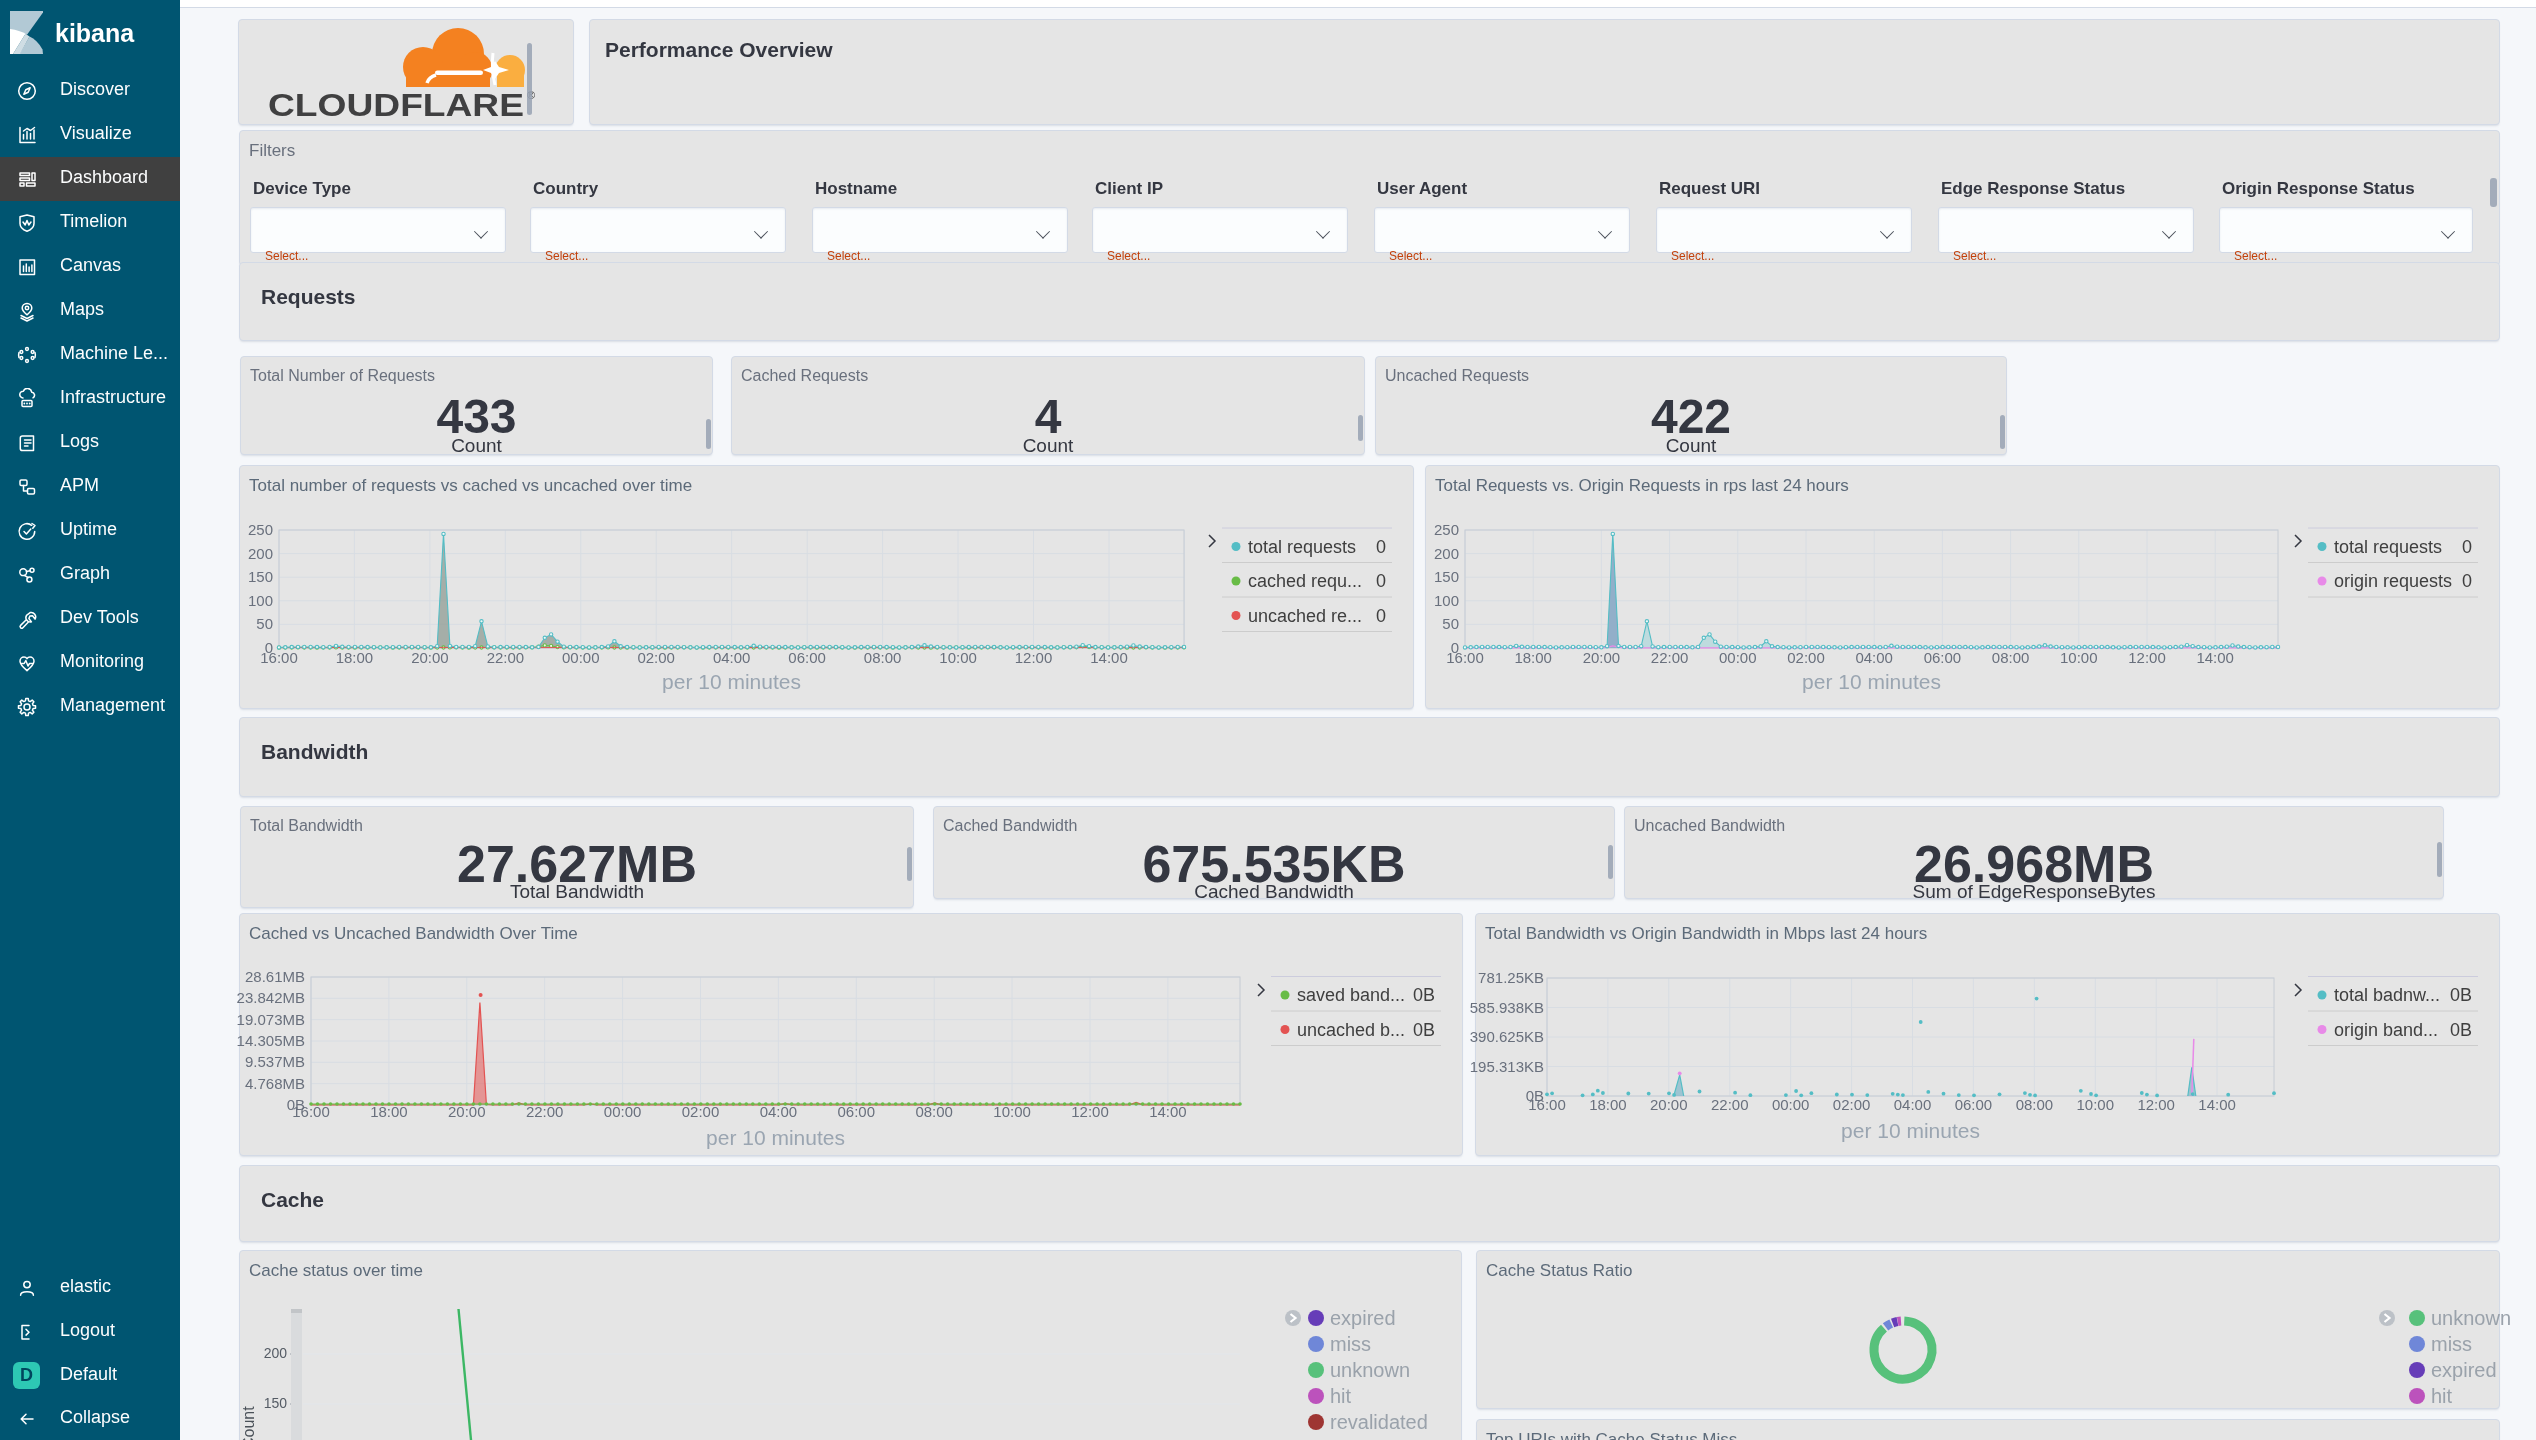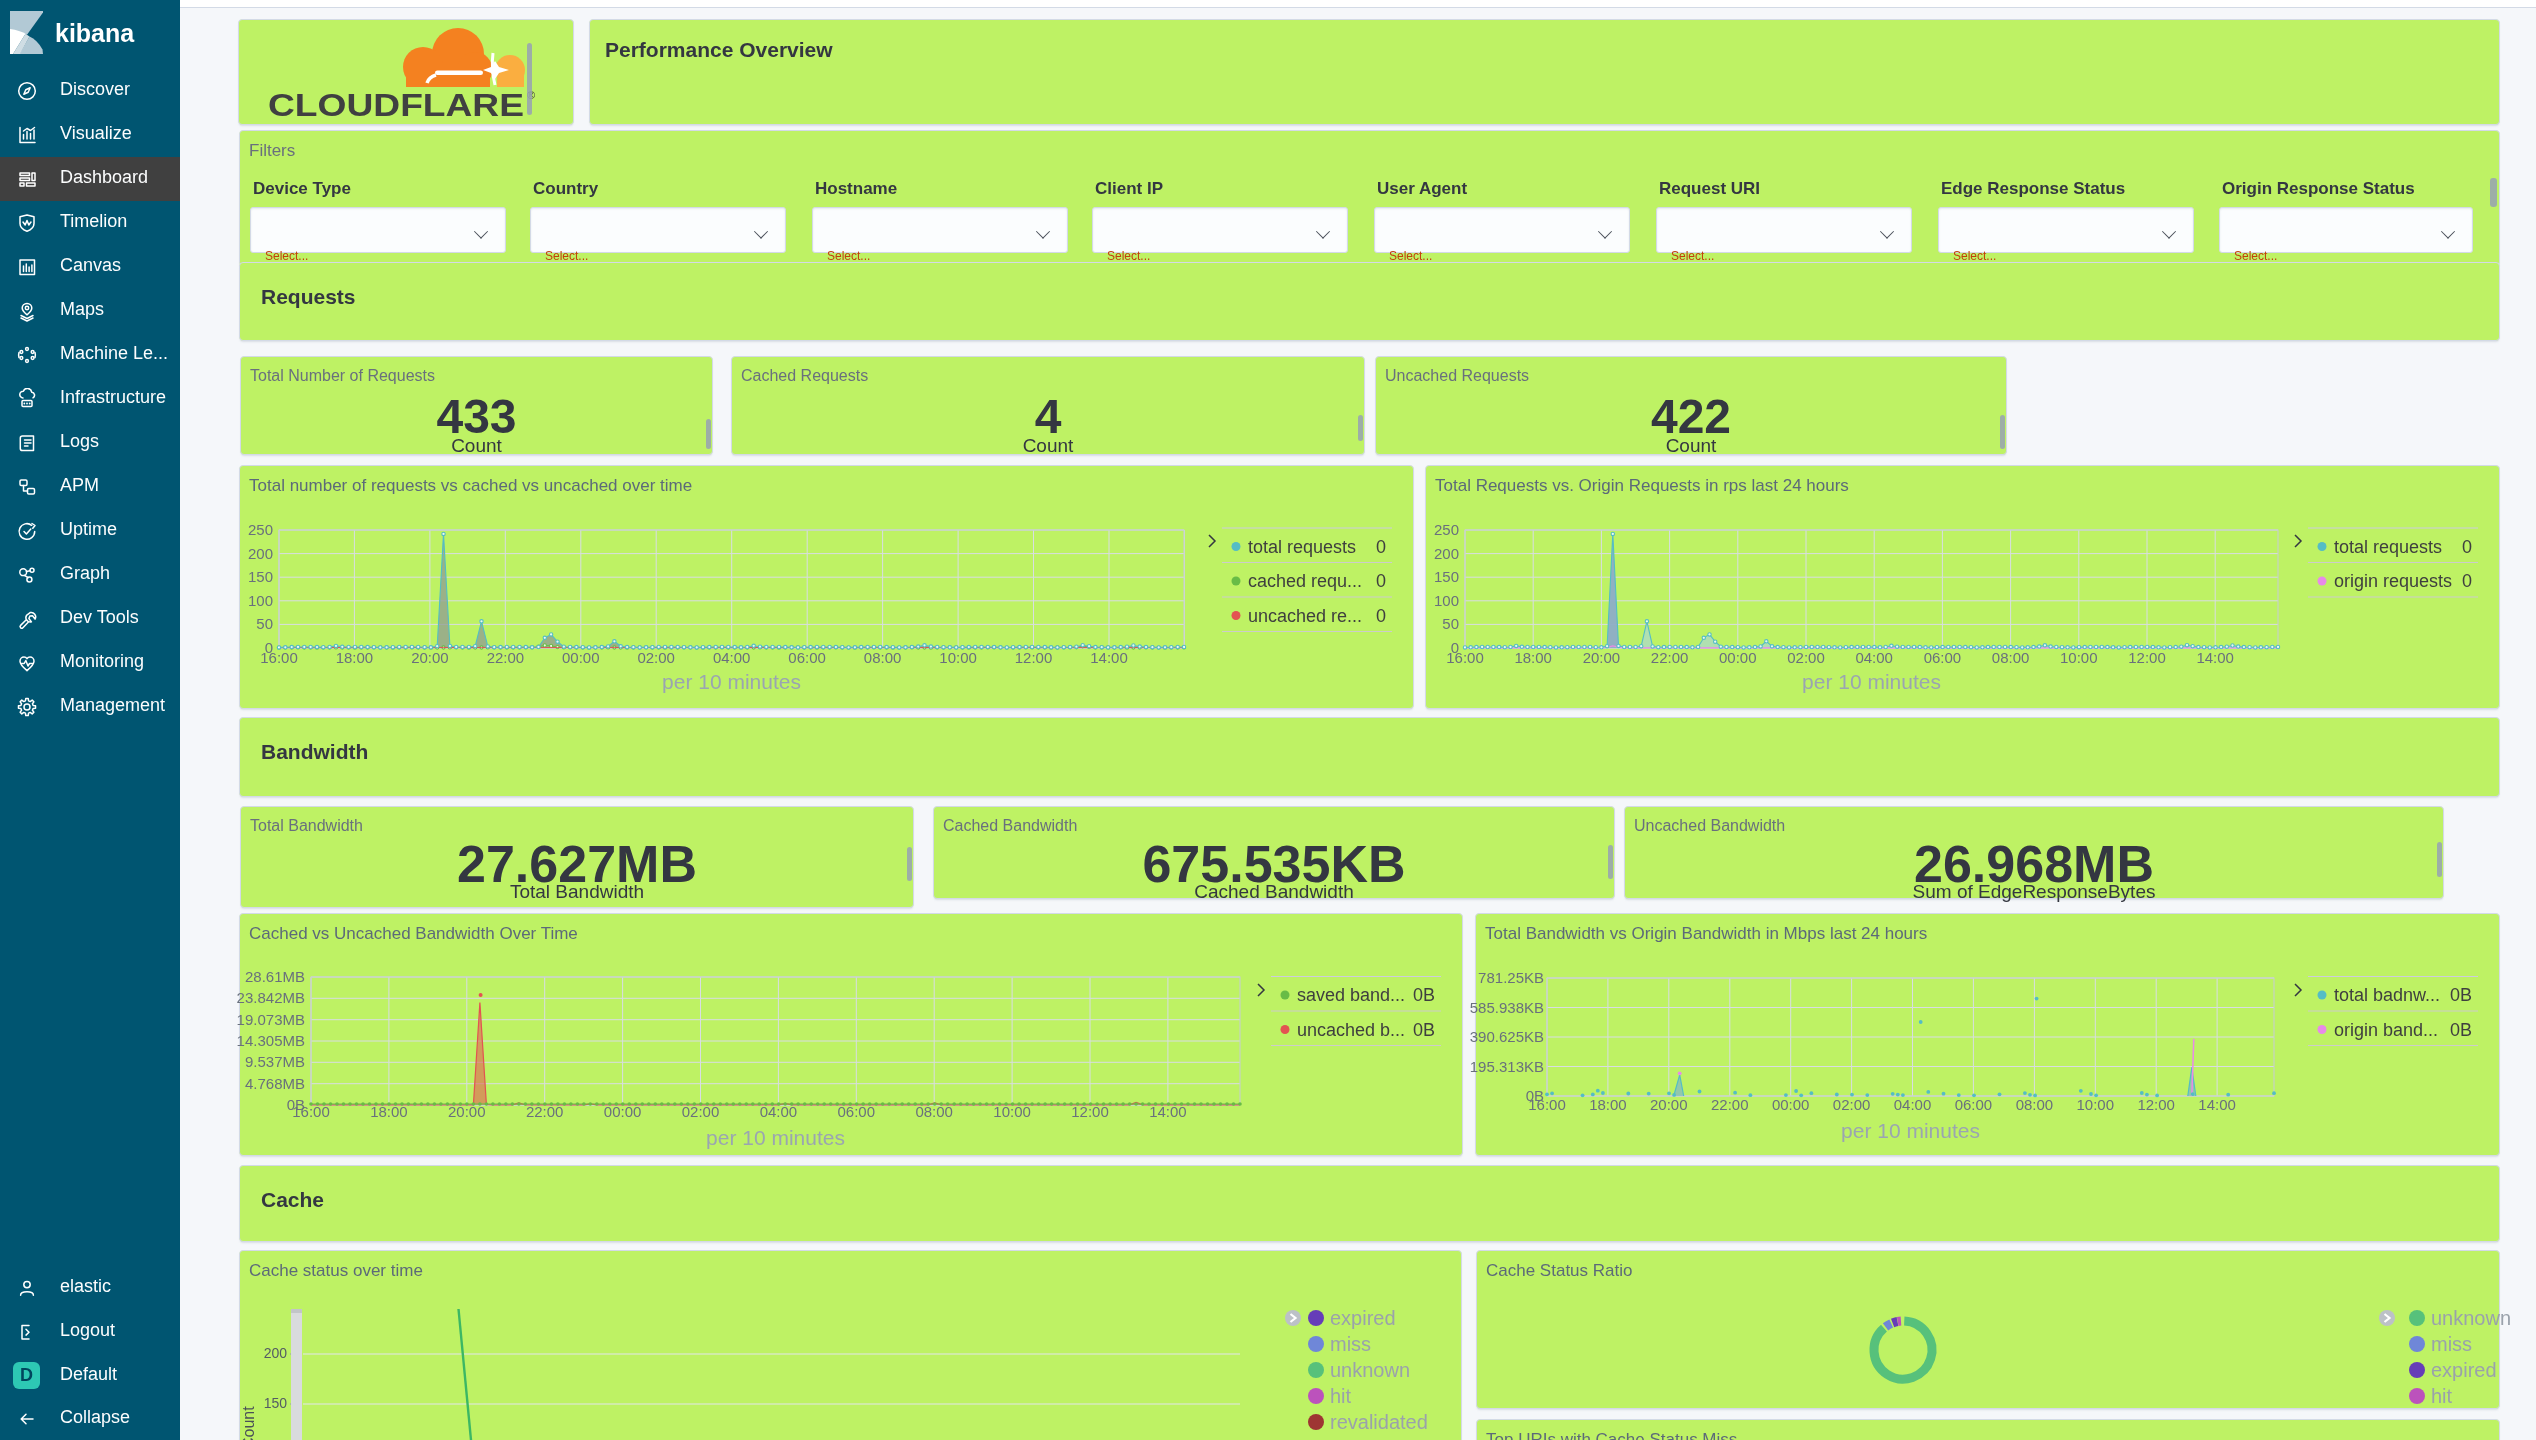--- a/index.html
+++ b/index.html
@@ -4,21 +4,21 @@
 html,body { width:2536px; height:1440px; overflow:hidden; font-family:"Liberation Sans",sans-serif; }
 #root { position:relative; width:2536px; height:1440px; background:#f5f7fa; }
 #sidebar { position:absolute; left:0; top:0; width:180px; height:1440px; background:#005571; z-index:5; }
 .nitem { position:absolute; left:0; width:180px; height:44px; }
 .nitem.sel { background:#404040; }
 .nicon { position:absolute; left:16px; top:11px; }
 .nlabel { position:absolute; left:60px; top:10px; font-size:18px; color:#fcfdfe; white-space:nowrap; }
 .klogo-text { position:absolute; left:55px; top:19px; font-size:25px; font-weight:600; color:#fff; }
 .dbadge { position:absolute; left:13px; top:8px; width:27px; height:27px; background:#2dc8b4; border-radius:6px; color:#00465e; font-weight:bold; font-size:18px; text-align:center; line-height:27px; }
 #topstrip { position:absolute; left:180px; top:0; width:2356px; height:8px; background:#fff; border-bottom:1px solid #d3dae6; }
-.panel { position:absolute; background:#bef264; border:1px solid #d3dae6; border-radius:4px; box-shadow:0 2px 2px -1px rgba(152,162,179,0.3); }
+.panel { position:absolute; background:#e5e5e5; border:1px solid #d3dae6; border-radius:4px; box-shadow:0 2px 2px -1px rgba(152,162,179,0.3); }
 .ptitle { position:absolute; left:9px; top:10px; font-size:17px; color:#5c6a79; white-space:nowrap; }
 .htitle { position:absolute; left:21px; top:22px; font-size:21px; font-weight:bold; color:#343741; }
 .mtitle { position:absolute; left:9px; top:10px; font-size:16px; color:#69707d; white-space:nowrap; }
 .mnum { position:absolute; left:0; width:100%; text-align:center; font-weight:bold; color:#343741; line-height:1.1; }
 .mlab { position:absolute; left:0; width:100%; text-align:center; font-size:19px; color:#343741; }
 .thumb { position:absolute; width:5px; background:#98a2b3; border-radius:3px; opacity:0.85; }
 .flabel { position:absolute; font-size:17px; font-weight:bold; color:#343741; }
 .select { position:absolute; height:46px; background:#fbfdfe; border:1px solid #d3dae6; border-radius:3px; box-shadow:inset 0 1px 2px rgba(152,162,179,0.2); }
 .ph { position:absolute; left:14px; top:11px; font-size:12px; color:#c2410c;margin-top:30px; }
 .chev { position:absolute; right:16px; top:16px; width:14px; height:14px; }

